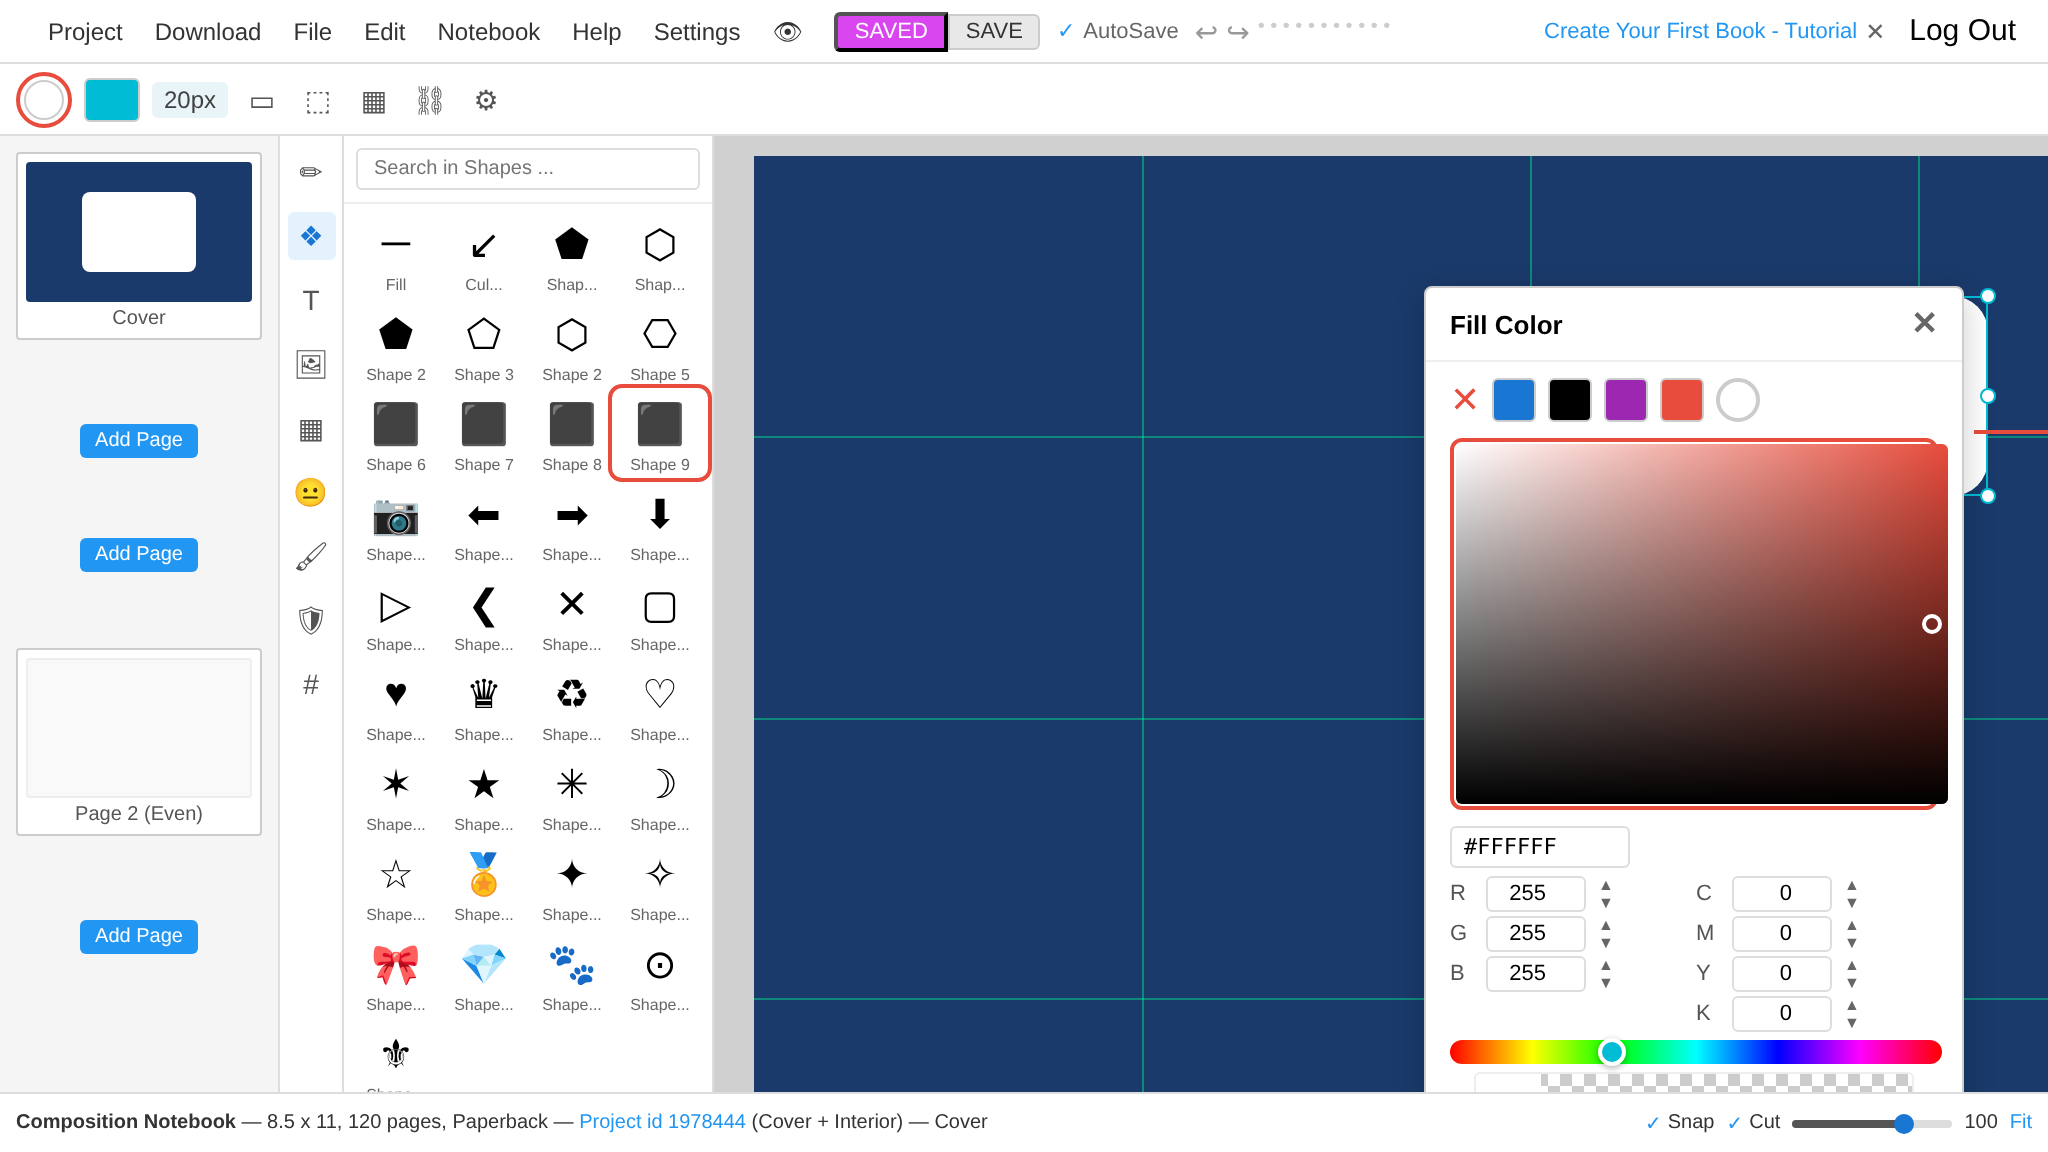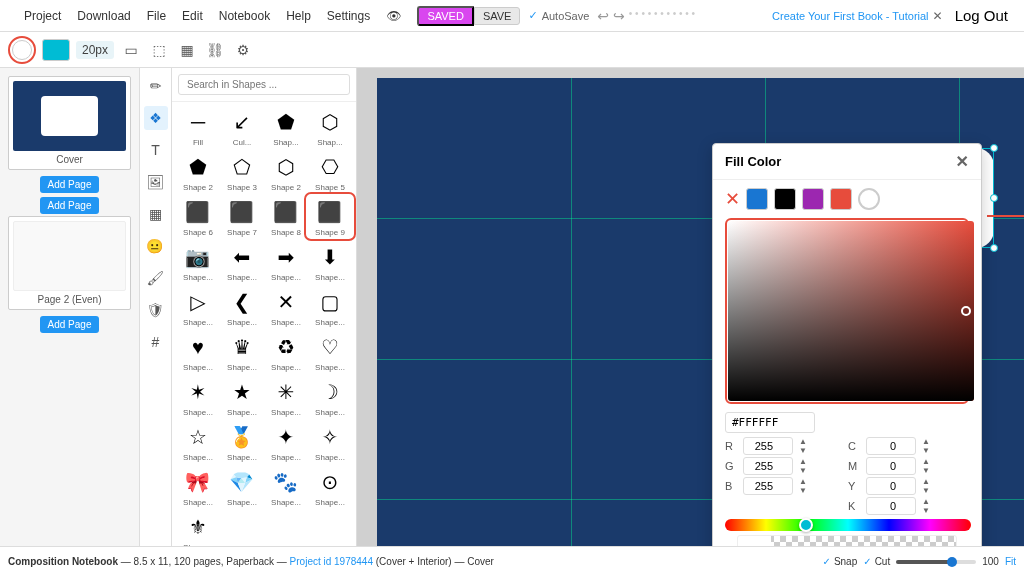--- a/index.html
+++ b/index.html
@@ -38,21 +38,21 @@
     .cyan-swatch { background: #00bcd4; border-radius: 3px; width: 28px; height: 22px; border: 1px solid #ccc; }
     .px-label { font-size: 12px; color: #404040; background: #e8f4f8; padding: 2px 6px; border-radius: 3px; }
     .toolbar-icon { width: 22px; height: 22px; display:flex;align-items:center;justify-content:center; color:#555; font-size:14px; cursor:pointer; }
 
     
     .main-area { display: flex; flex: 1; overflow: hidden; }
 
     
     .pages-panel {
       width: 140px; background: #f5f5f5; border-right: 1px solid #ddd;
-      display: flex; flex-direction: column; overflow-y: auto; flex-shrink: 0; padding: 8px;
+      display: flex; flex-direction: column; overflow-y: auto; flex-shrink: 0; padding: 8px; gap: 36px;
     }
     .page-thumb { background: #fff; border: 1px solid #ccc; margin-bottom: 4px; border-radius: 2px; padding: 4px; text-align: center; }
     .page-thumb .thumb-img { width: 100%; height: 70px; background: #1a3a6b; border-radius: 2px; display:flex;align-items:center;justify-content:center; }
     .page-thumb .thumb-white { width: 50%; height: 40px; background: #fff; border-radius: 4px; }
     .page-thumb .thumb-label { font-size: 10px; color: #555; margin-top: 3px; }
     .add-page-btn {
       background: #2196F3; color: #fff; border: none; border-radius: 3px;
       font-size: 10px; padding: 3px 8px; margin: 2px auto; display: block; cursor: pointer;
     }
     .page-thumb-blank { width: 100%; height: 70px; background: #f9f9f9; border: 1px solid #eee; border-radius: 2px; }

